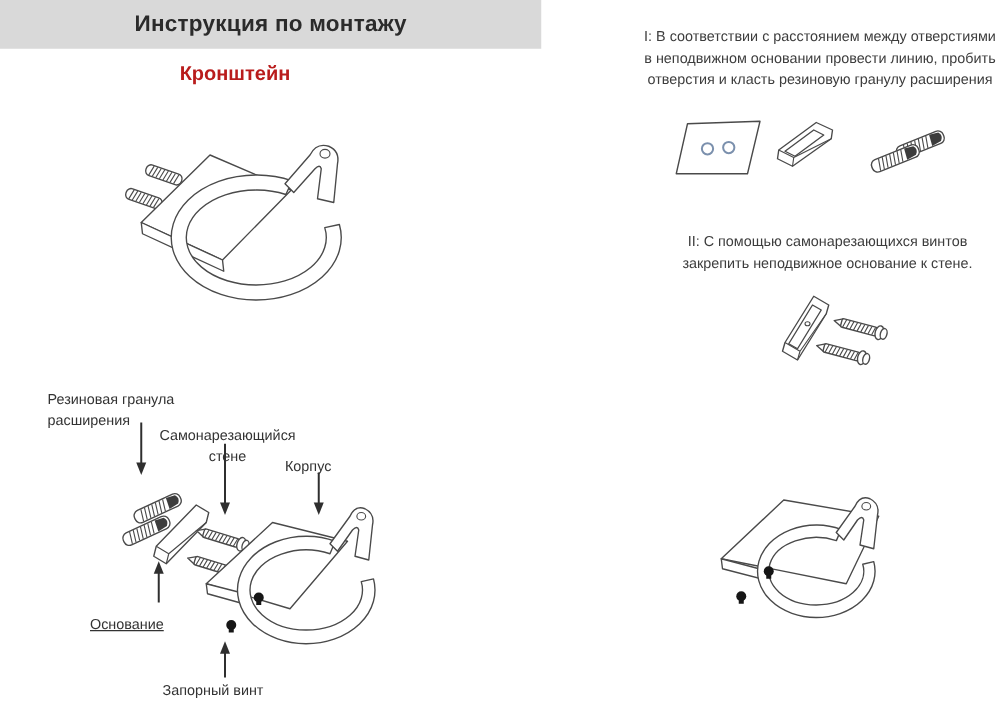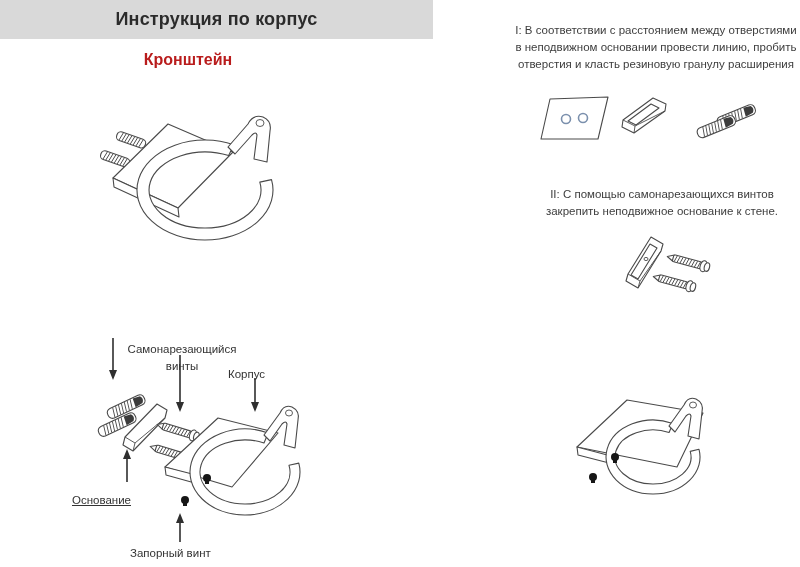--- a/index.html
+++ b/index.html
@@ -49,21 +49,21 @@
         <path class="dark" d="M30,1.2 L37.5,2.2 Q40.5,5.8 37,9.4 L29,10.4 Z"></path>
       </g>
       <g id="stud-shape">
         <rect class="draw" x="0.6" y="0.6" width="30" height="9" rx="4"></rect>
         <path class="thin" d="M6,1 l-1.8,8.2 M9,1 l-1.8,8.2 M12,1 l-1.8,8.2 M15,1 l-1.8,8.2 M18,1 l-1.8,8.2 M21,1 l-1.8,8.2 M24,1 l-1.8,8.2 M27,1 l-1.8,8.2"></path>
       </g>
     </defs>
   </svg>
 
   <header class="title-band">
-    <h1>Инструкция по корпус</h1>
+    <h1>Инструкция по монтажу</h1>
   </header>
   <div class="subtitle">Кронштейн</div>
 
   <svg class="fig" style="left:80px;top:90px" width="220" height="160" viewBox="0 0 220 160" role="img">
     <use href="#stud-shape" transform="translate(38,40) rotate(19)"></use>
     <use href="#stud-shape" transform="translate(22,59) rotate(19)"></use>
     <polygon class="draw" points="88,34 153,62 98,118 33,88"></polygon>
     <polygon class="draw" points="33,88 34,97 99,127 98,118"></polygon>
     <path class="draw" d="M153.7,54.7 A68 50 0 1 0 191.5,89.6 L179.8,92.1 A56 38 0 1 1 148.7,65.6 Z"></path>
     <path class="draw" d="M148,57 L168,34 Q173,24 183,27 Q192,31 190,41 L187,72 L174,69 L177,45 Q176,41 172,45 L155,64 Z"></path>
@@ -96,21 +96,22 @@
     <path class="draw" d="M234,125 L250,103 Q254,94 262,97 Q270,101 268,110 L265,138 L254,135 L257,114 Q256,110 252,114 L240,131 Z"></path>
     <ellipse class="thin" cx="259" cy="103" rx="3.5" ry="3"></ellipse>
     <g>
       <circle class="dot" cx="177" cy="168" r="4"></circle>
         <rect class="dot" x="175" y="171" width="4" height="3"></rect>
       <circle class="dot" cx="155" cy="190" r="4"></circle>
         <rect class="dot" x="153" y="193" width="4" height="3"></rect>
     </g>
   </svg>
 
-  <div class="part-label lbl-selftap">Самонарезающийся винты</div>
+  <div class="part-label lbl-rubber">Резиновая гранула расширения</div>
+  <div class="part-label lbl-selftap">Самонарезающийся стене</div>
   <div class="part-label lbl-korpus">Корпус</div>
   <div class="part-label lbl-base">Основание</div>
   <div class="part-label lbl-lock">Запорный винт</div>
 
   <p class="step-text step-1">I: В соответствии с расстоянием между отверстиями в неподвижном основании провести линию, пробить отверстия и класть резиновую гранулу расширения</p>
   <svg class="fig" style="left:535px;top:88px" width="235" height="58" viewBox="0 0 235 58" role="img">
     <polygon class="draw" points="15,11 73,9 63,51 6,51"></polygon>
     <circle class="hole" cx="31" cy="31" r="4.5"></circle>
     <circle class="hole" cx="48" cy="30" r="4.5"></circle>
     <path class="draw" d="M118,10 L131,16 L130,23 L99,45 L87,39 L88,32 Z"></path>

